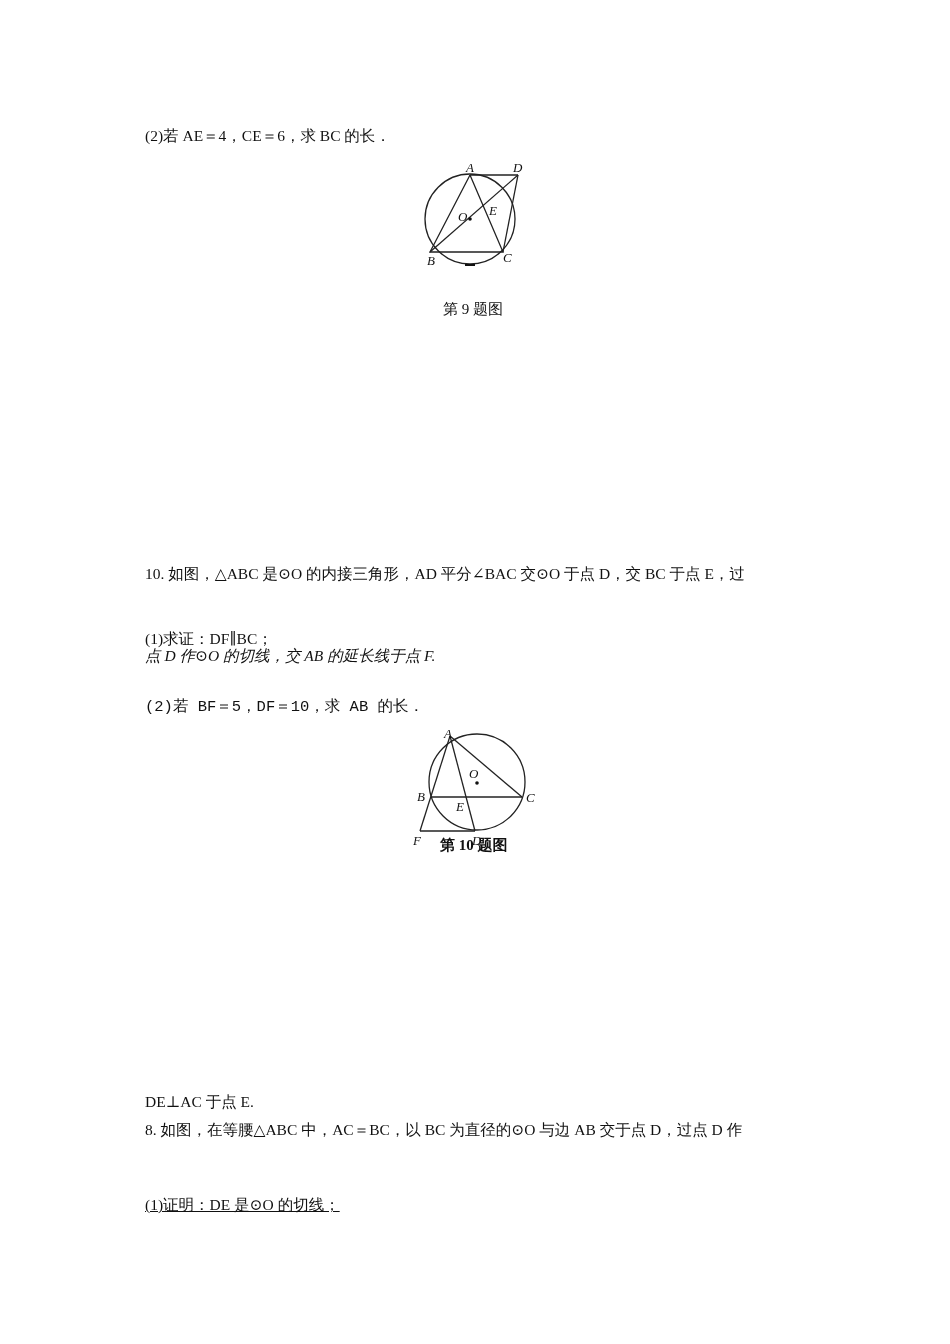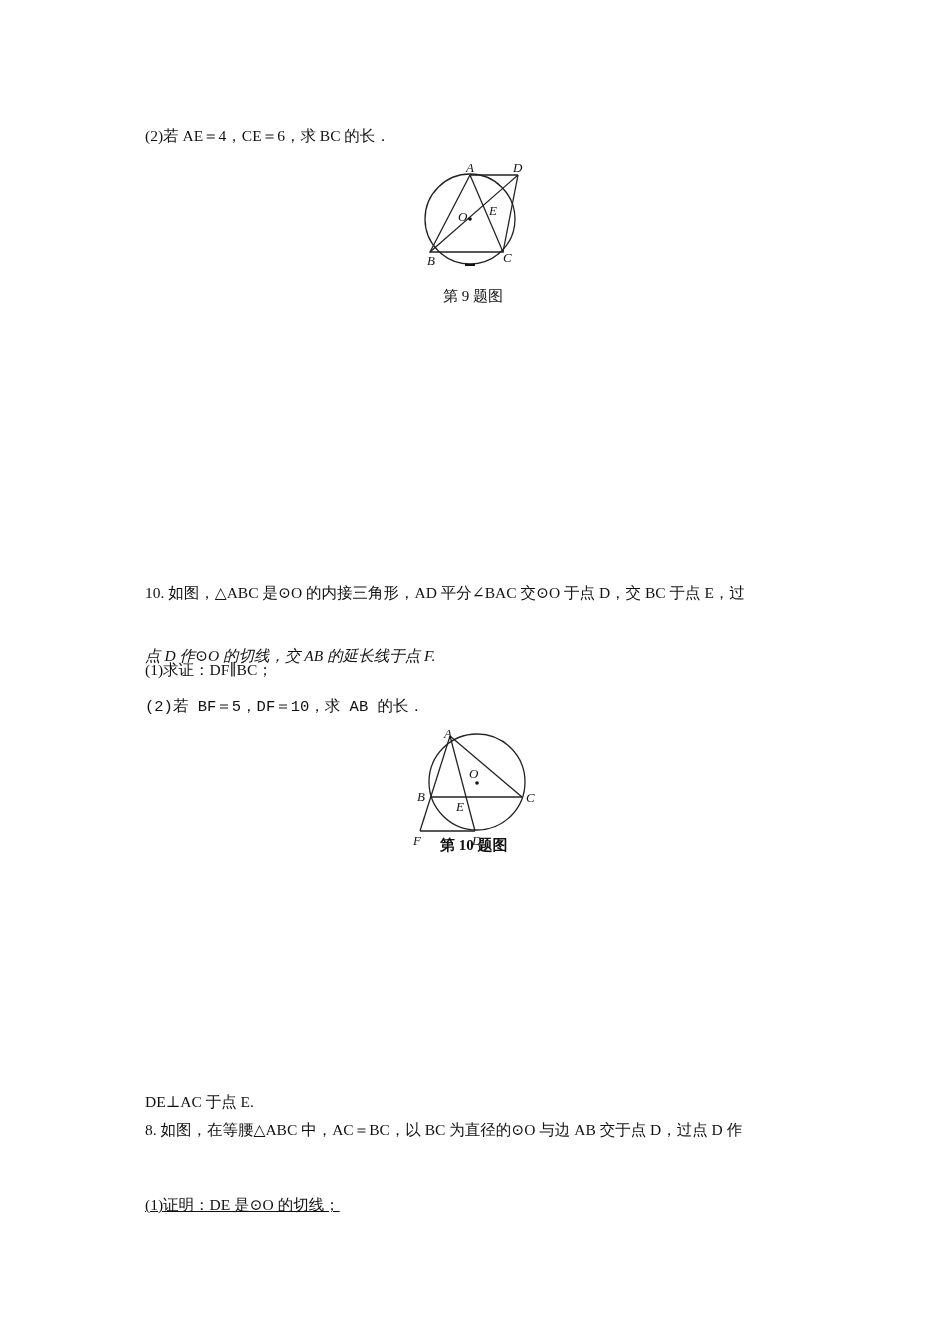--- a/index.html
+++ b/index.html
@@ -28,25 +28,25 @@
   <line class="stroke" x1="518" y1="175" x2="503" y2="252"></line>
   <circle cx="470" cy="219" r="1.8" fill="#111"></circle>
   <line x1="465" y1="265" x2="475" y2="265" stroke="#111" stroke-width="2"></line>
   <text x="466" y="172">A</text>
   <text x="513" y="172">D</text>
   <text x="458" y="221">O</text>
   <text x="489" y="215">E</text>
   <text x="427" y="265">B</text>
   <text x="503" y="262">C</text>
 </svg>
-<div class="caption" style="left:443px;top:287px;">第 9 题图</div>
+<div class="caption" style="left:443px;top:300px;">第 9 题图</div>
 
-<div class="line" style="top:583px;text-align:center;">10. 如图，△ABC 是⊙O 的内接三角形，AD 平分∠BAC 交⊙O 于点 D，交 BC 于点 E，过</div>
+<div class="line" style="top:564px;text-align:center;">10. 如图，△ABC 是⊙O 的内接三角形，AD 平分∠BAC 交⊙O 于点 D，交 BC 于点 E，过</div>
 <div class="line" style="top:646px;font-style:italic;">点 D 作⊙O 的切线，交 AB 的延长线于点 F.</div>
-<div class="line" style="top:660px;">(1)求证：DF∥BC；</div>
+<div class="line" style="top:629px;">(1)求证：DF∥BC；</div>
 <div class="line" style="top:697px;font-family:Liberation Mono, monospace;">(2)若 BF＝5，DF＝10，求 AB 的长．</div>
 
 <svg style="left:0;top:0;" width="950" height="900">
   <circle class="stroke" cx="477" cy="782" r="48"></circle>
 
   <line class="stroke" x1="450" y1="736" x2="420" y2="831"></line>
 
   <line class="stroke" x1="450" y1="736" x2="522" y2="797"></line>
 
   <line class="stroke" x1="431" y1="797" x2="522" y2="797"></line>

